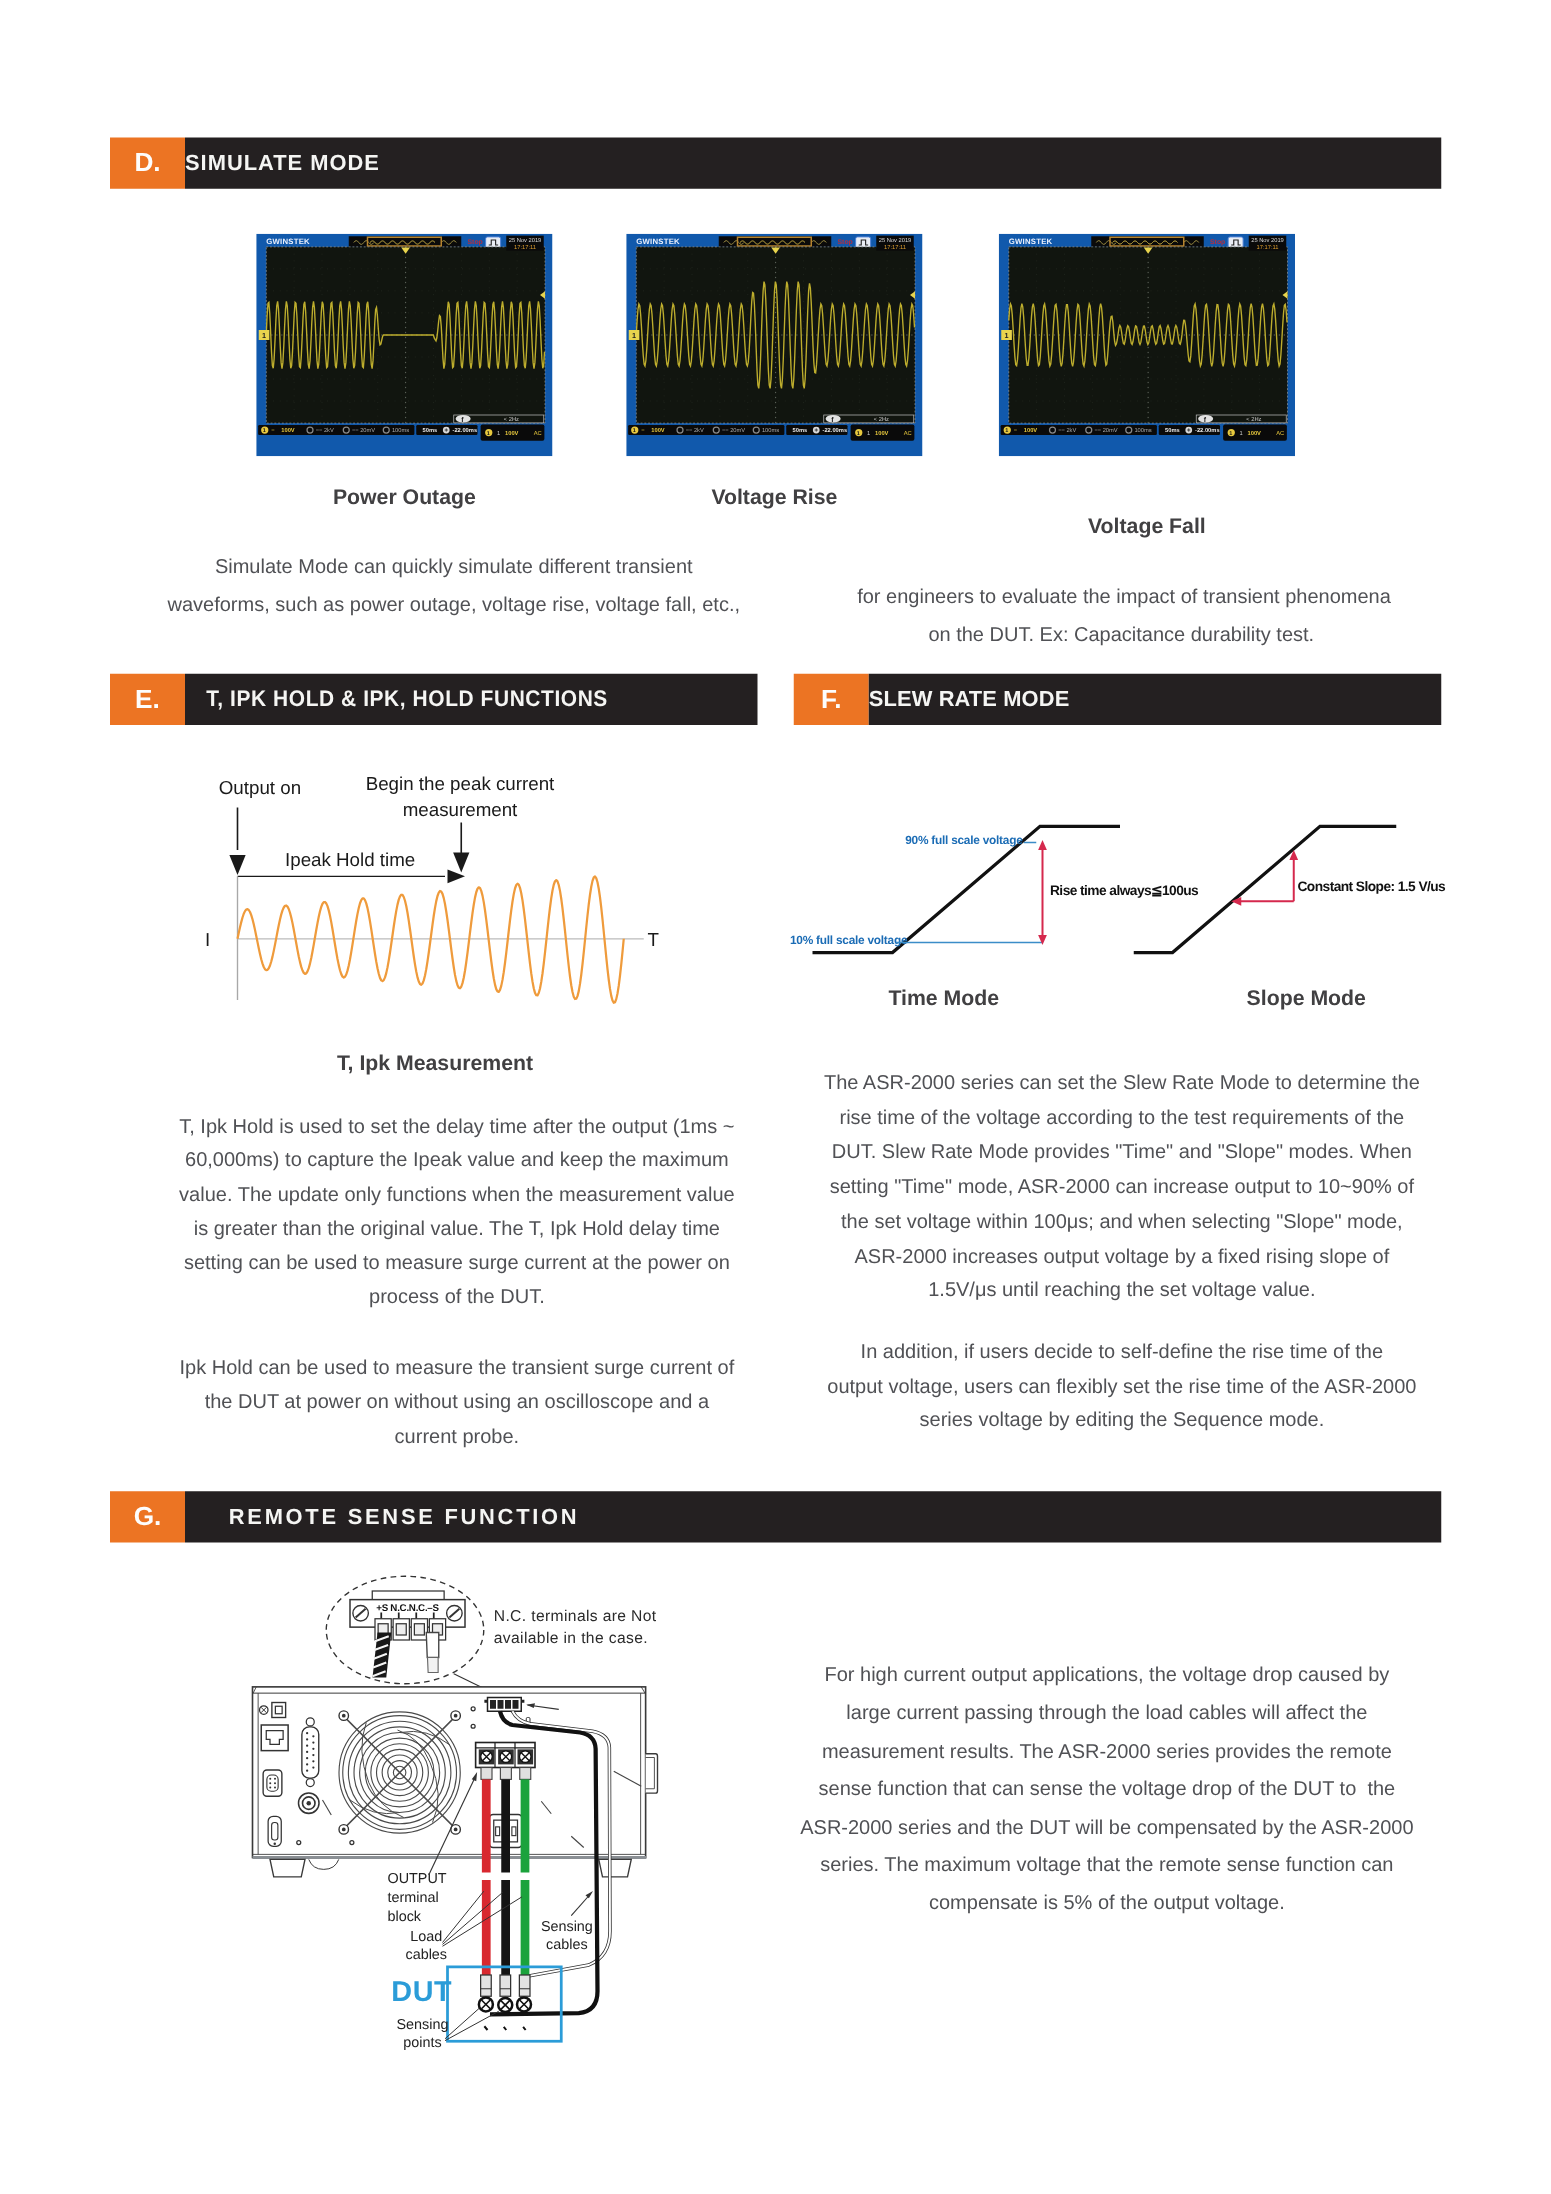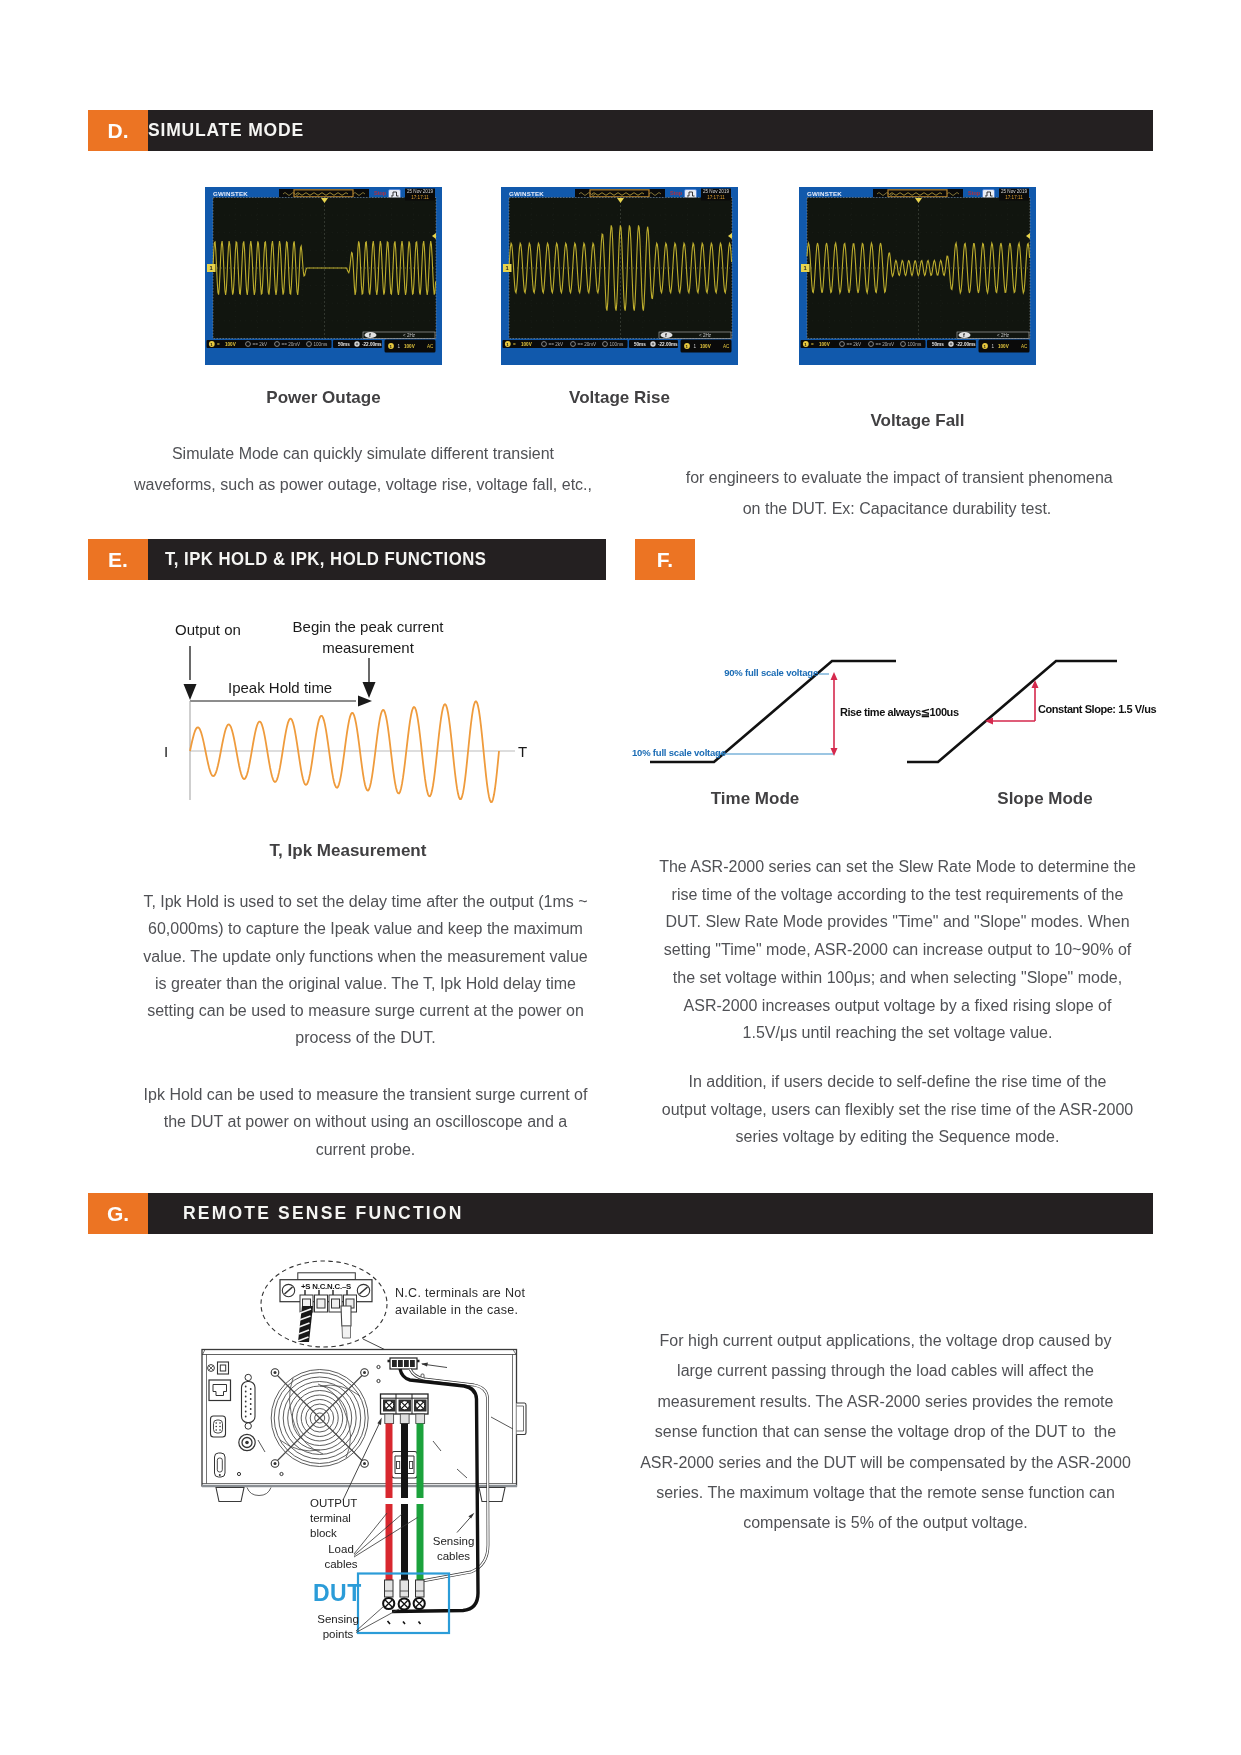--- a/index.html
+++ b/index.html
@@ -188,20 +188,21 @@
 <div class="body-txt" style="left:108px;top:439px;width:510px;line-height:30.5px;">Simulate Mode can quickly simulate different transient<br>waveforms, such as power outage, voltage rise, voltage fall, etc.,</div>
 <div class="body-txt" style="left:637px;top:439px;width:520px;line-height:30.5px;margin-top:24px;">&nbsp;for engineers to evaluate the impact of transient phenomena<br>on the DUT. Ex: Capacitance durability test.</div>
 <div class="hdr" style="left:88px;top:539px;width:518px;">
     <div class="letter">E.</div>
     <div class="bar" style="padding-left:17px;align-items:center;">
       <span style="display:inline-block;font-size:18px;letter-spacing:0.5px;transform:scaleX(0.93);transform-origin:left center;white-space:nowrap;">T, IPK HOLD &amp; IPK, HOLD FUNCTIONS</span>
     </div>
   </div>
 <div class="hdr" style="left:635px;top:539px;width:518px;">
     <div class="letter">F.</div>
+    <div class="bar" style="letter-spacing:0.1px;">SLEW RATE MODE</div>
   </div>
 <div class="abs" style="left:100px;top:590px;">
 <svg width="470" height="290" viewBox="0 0 470 290">
 <text x="75" y="45" font-family="Liberation Sans, sans-serif" font-size="15" fill="#1a1a1a">Output on</text>
 <path d="M90 56 v34" stroke="#1a1a1a" stroke-width="1.3"></path>
 <path d="M90 110 l-6.5 -16 h13 z" fill="#1a1a1a"></path>
 <text x="268" y="42" text-anchor="middle" font-family="Liberation Sans, sans-serif" font-size="15" fill="#1a1a1a">Begin the peak current</text>
 <text x="268" y="63" text-anchor="middle" font-family="Liberation Sans, sans-serif" font-size="15" fill="#1a1a1a">measurement</text>
 <path d="M269 68 v28" stroke="#1a1a1a" stroke-width="1.3"></path>
 <path d="M269 108 l-6.5 -16 h13 z" fill="#1a1a1a"></path>

